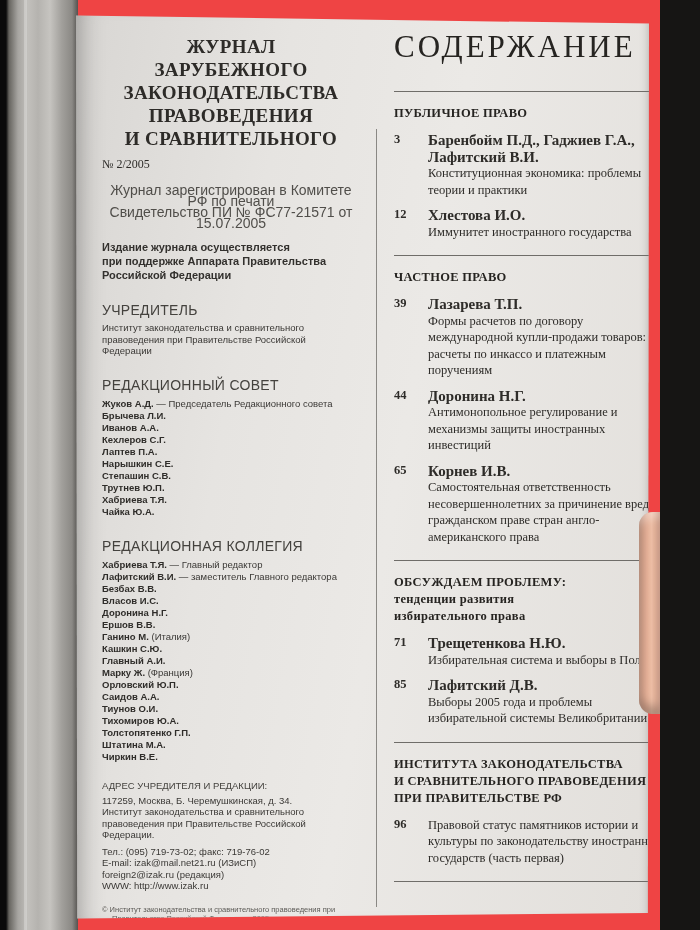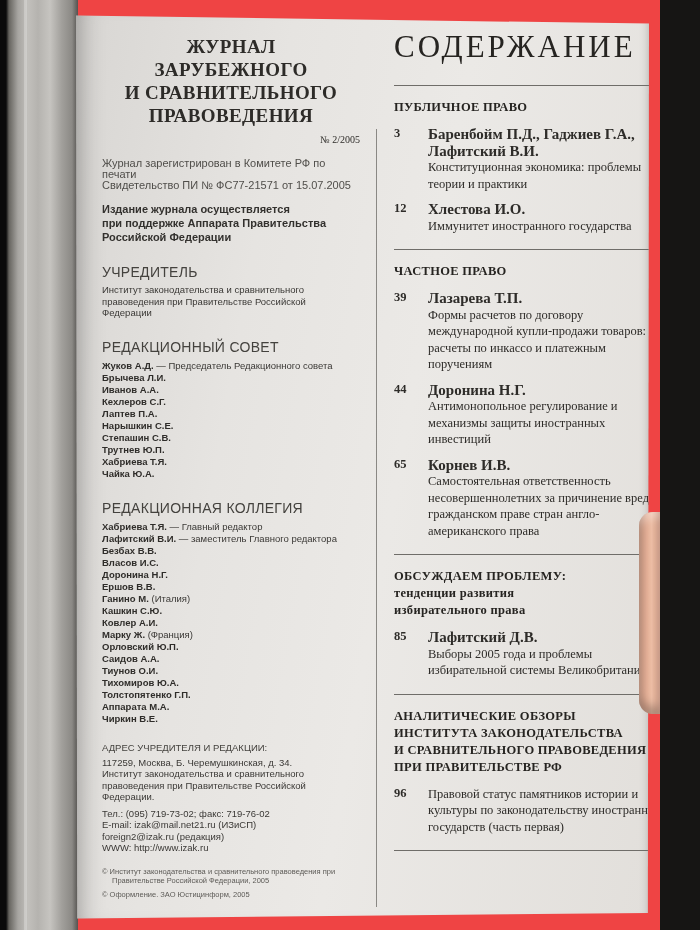--- a/index.html
+++ b/index.html
@@ -18,59 +18,60 @@
     box-shadow:inset 18px 0 26px -16px rgba(0,0,0,.35), inset -6px 0 10px -6px rgba(0,0,0,.25);}
 
   
   .finger{position:absolute;right:0;top:512px;width:21px;height:202px;z-index:5;
     background:linear-gradient(90deg,#c08a72 0%,#e2ad94 35%,#eebfa6 60%,#d89c82 100%);
     border-radius:14px 0 0 14px;box-shadow:inset 0 6px 8px rgba(255,255,255,.35),inset 0 -8px 10px rgba(0,0,0,.25);}
 
   
   .left-col{position:absolute;left:26px;top:26px;width:258px;color:#3a3835;}
   .journal-title{font-family:"Liberation Serif",serif;font-weight:bold;font-size:19px;line-height:23px;color:#2d2b28;text-align:center;letter-spacing:.4px;}
-  .issue{font-family:"Liberation Serif",serif;font-size:10px;color:#2d2b28;text-align:right;margin-top:7px;}
-  .reg-block{margin-top:13px;font-size:11px;line-height:11px;color:#504e4a;}
+  .issue{font-family:"Liberation Serif",serif;font-size:12px;color:#2d2b28;text-align:left;margin-top:7px;}
+  .reg-block{margin-top:13px;text-align:center;font-size:14px;line-height:11px;color:#504e4a;}
   .support-block{margin-top:11px;text-align:left;font-size:11px;font-weight:bold;line-height:14px;color:#33312e;}
   .label{margin-top:20px;font-size:14px;letter-spacing:.3px;color:#44423e;}
   .body-text{margin-top:4px;font-size:9.5px;line-height:11.5px;color:#3a3835;}
   .members{margin-top:5px;font-size:9.5px;line-height:12px;}
   .member b{color:#2f2d2a;}
   .addr-label{margin-top:17px;font-size:9.5px;color:#44423e;}
   .addr{margin-top:4px;font-size:9.5px;line-height:11.5px;}
   .addr .gap{height:5px;}
   .copyright{margin-top:13px;font-size:7.5px;line-height:9.5px;color:#5c5a56;}
   .copyright p{margin:0 0 4px 0;padding-left:10px;text-indent:-10px;}
 
   
   .divider{position:absolute;left:300px;top:120px;bottom:16px;width:1px;background:#8a8884;}
   .toc{position:absolute;left:318px;top:20px;width:276px;color:#2e2c29;font-family:"Liberation Serif",serif;}
-  .toc-title{font-size:31px;letter-spacing:3px;color:#262421;margin-bottom:20px;font-weight:normal;}
+  .toc-title{font-size:31px;letter-spacing:3px;color:#262421;margin-bottom:26px;font-weight:normal;}
   .toc-section{border-top:1px solid #6f6d69;padding-top:13px;margin-bottom:15px;}
   .toc-heading{font-size:12.5px;font-weight:bold;line-height:17px;letter-spacing:.3px;color:#262421;margin-bottom:10px;}
   .toc-entry{display:grid;grid-template-columns:34px 1fr;margin-bottom:9px;}
   .toc-page{font-size:12.5px;font-weight:bold;}
   .toc-authors{font-size:15px;font-weight:bold;line-height:16.5px;}
   .toc-item-title{font-size:12.5px;line-height:16.5px;}
   .bottom-rule{border-top:1px solid #6f6d69;height:1px;}
 </style>
 </head>
 <body>
 
 <div class="photo">
   <div class="edge-stack"></div>
 
   <div class="page">
 
     <div class="left-col">
       <div class="journal-title" id="journal-title">
           <div>ЖУРНАЛ</div>
           <div>ЗАРУБЕЖНОГО</div>
+          <div>ЗАКОНОДАТЕЛЬСТВА</div>
+          <div>ПРАВОВЕДЕНИЯ</div>
           <div>И СРАВНИТЕЛЬНОГО</div>
-          <div>ПРАВОВЕДЕНИЯ</div>
         </div>
       <div class="issue">№ 2/2005</div>
       <div class="reg-block" id="reg-block">
           <div>Журнал зарегистрирован в Комитете РФ по печати</div>
           <div>Свидетельство ПИ № ФС77-21571 от 15.07.2005</div>
         </div>
       <div class="support-block" id="support-block">
           <div>Издание журнала осуществляется</div>
           <div>при поддержке Аппарата Правительства</div>
           <div>Российской Федерации</div>
@@ -100,28 +101,28 @@
       <div class="label">РЕДАКЦИОННАЯ КОЛЛЕГИЯ</div>
       <div class="members" id="board-list">
           <div class="member"><b>Хабриева Т.Я.</b><span> — Главный редактор</span></div>
           <div class="member"><b>Лафитский В.И.</b><span> — заместитель Главного редактора</span></div>
           <div class="member"><b>Безбах В.В.</b></div>
           <div class="member"><b>Власов И.С.</b></div>
           <div class="member"><b>Доронина Н.Г.</b></div>
           <div class="member"><b>Ершов В.В.</b></div>
           <div class="member"><b>Ганино М.</b><span> (Италия)</span></div>
           <div class="member"><b>Кашкин С.Ю.</b></div>
-          <div class="member"><b>Ковлер А.И.</b></div>
+          <div class="member"><b>Главный А.И.</b></div>
           <div class="member"><b>Марку Ж.</b><span> (Франция)</span></div>
           <div class="member"><b>Орловский Ю.П.</b></div>
           <div class="member"><b>Саидов А.А.</b></div>
           <div class="member"><b>Тиунов О.И.</b></div>
           <div class="member"><b>Тихомиров Ю.А.</b></div>
           <div class="member"><b>Толстопятенко Г.П.</b></div>
-          <div class="member"><b>Аппарата М.А.</b></div>
+          <div class="member"><b>Штатина М.А.</b></div>
           <div class="member"><b>Чиркин В.Е.</b></div>
         </div>
 
       <div class="addr-label">АДРЕС УЧРЕДИТЕЛЯ И РЕДАКЦИИ:</div>
       <div class="addr" id="addr-list">
           <div>117259, Москва, Б. Черемушкинская, д. 34.</div>
           <div>Институт законодательства и сравнительного</div>
           <div>правоведения при Правительстве Российской</div>
           <div>Федерации.</div>
           <div class="gap"></div>
@@ -187,30 +188,36 @@
               </div>
             </div>
           </div>
           <div class="toc-section">
             <div class="toc-heading">
               <div>ОБСУЖДАЕМ ПРОБЛЕМУ:</div>
               <div>тенденции развития</div>
               <div>избирательного права</div>
             </div>
             <div class="toc-entry">
+              <div class="toc-page">71</div>
+              <div>
+                <div class="toc-authors">Трещетенкова Н.Ю.</div>
+                <div class="toc-item-title">Избирательная система и выборы в Польше</div>
+              </div>
+            </div>
+            <div class="toc-entry">
               <div class="toc-page">85</div>
               <div>
                 <div class="toc-authors">Лафитский Д.В.</div>
                 <div class="toc-item-title">Выборы 2005 года и проблемы избирательной системы Великобритании</div>
               </div>
             </div>
           </div>
           <div class="toc-section">
             <div class="toc-heading">
-              <div>АНАЛИТИЧЕСКИЕ ОБЗОРЫ</div>
               <div>ИНСТИТУТА ЗАКОНОДАТЕЛЬСТВА</div>
               <div>И СРАВНИТЕЛЬНОГО ПРАВОВЕДЕНИЯ</div>
               <div>ПРИ ПРАВИТЕЛЬСТВЕ РФ</div>
             </div>
             <div class="toc-entry">
               <div class="toc-page">96</div>
               <div>
                 <div class="toc-item-title">Правовой статус памятников истории и культуры по законодательству иностранных государств (часть первая)</div>
               </div>
             </div>

